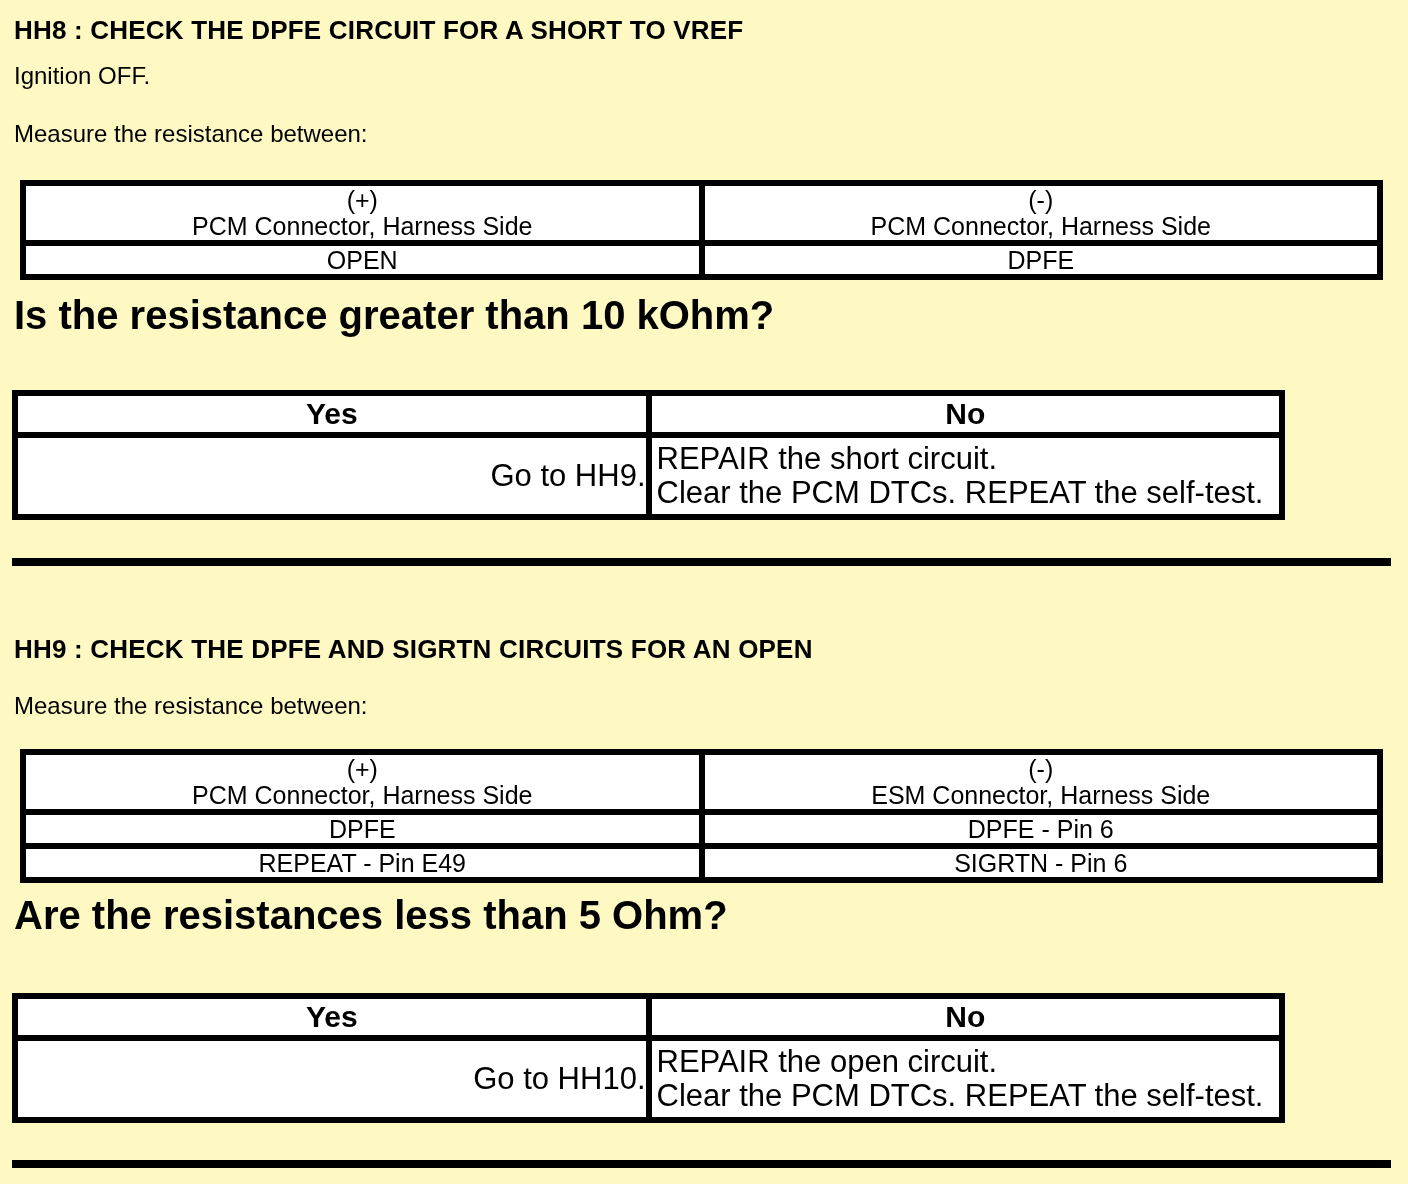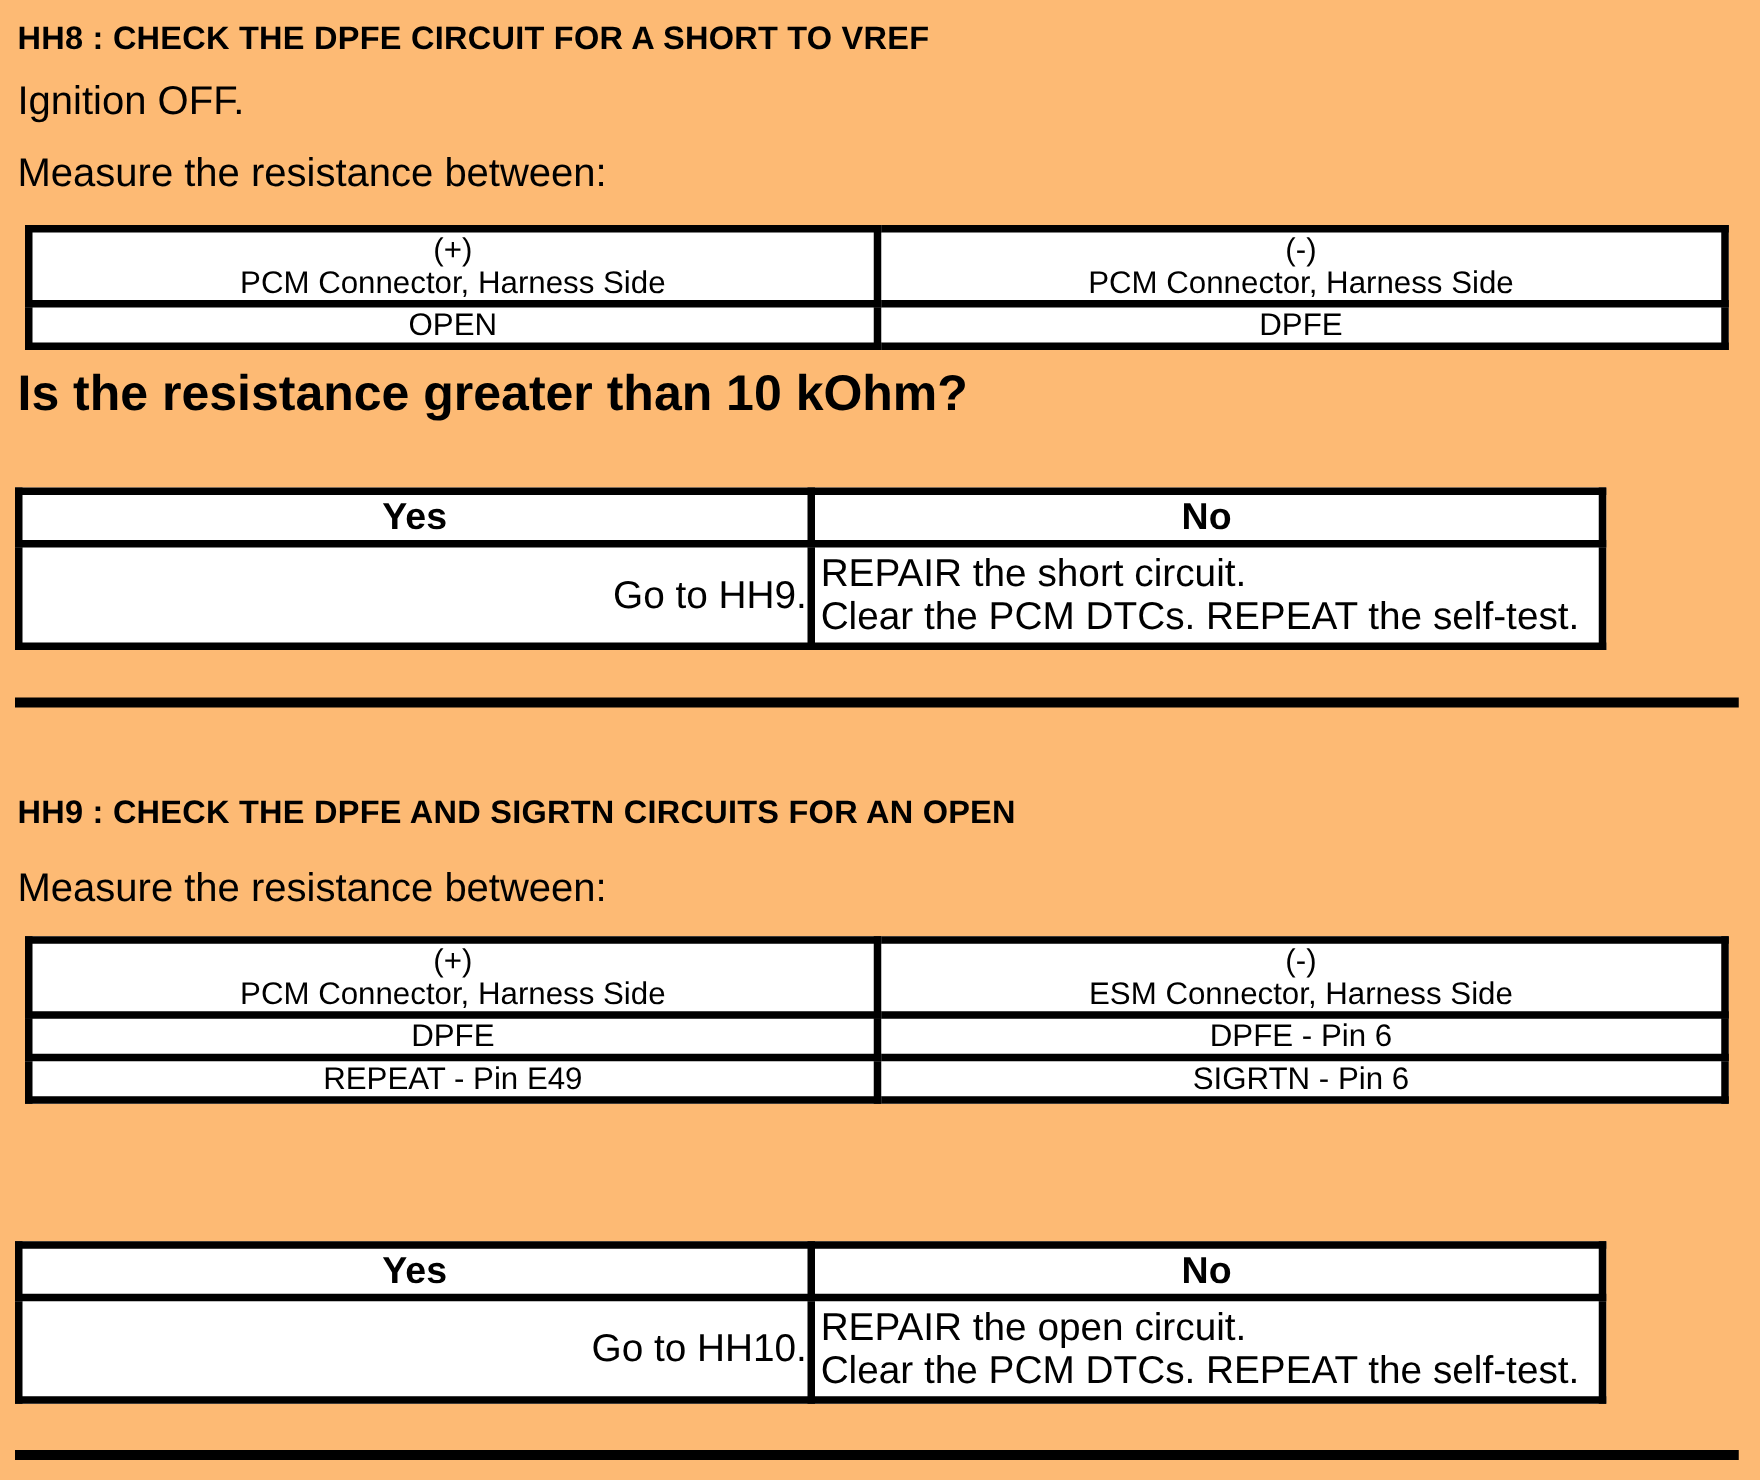--- a/index.html
+++ b/index.html
@@ -4,38 +4,38 @@
 <style>
   html, body {
     margin: 0;
     padding: 0;
     background: #ffffff;
   }
   .doc {
     position: relative;
     width: 1408px;
     height: 1184px;
-    background: #fdba74;
+    background: #fef9c3;
     color: #000000;
     font-family: "Liberation Sans", "DejaVu Sans", sans-serif;
     overflow: hidden;
   }
   .heading {
     position: absolute;
     left: 14px;
     font-size: 26px;
     font-weight: bold;
     line-height: 1.1;
     white-space: nowrap;
     letter-spacing: 0.2px;
   }
   .body-line {
     position: absolute;
     left: 14px;
-    font-size: 32px;
+    font-size: 24px;
     line-height: 1.1;
     white-space: nowrap;
   }
   .question {
     position: absolute;
     left: 14px;
     font-size: 40px;
     font-weight: bold;
     line-height: 1.1;
     white-space: nowrap;
@@ -196,20 +196,21 @@
         <td>DPFE</td>
         <td>DPFE - Pin 6</td>
       </tr>
       <tr>
         <td>REPEAT - Pin E49</td>
         <td>SIGRTN - Pin 6</td>
       </tr>
     </tbody>
   </table>
 
+  <div class="question" id="hh9-question">Are the resistances less than 5 Ohm?</div>
 
   <table class="result-table" id="hh9-result">
     <thead>
       <tr>
         <th>Yes</th>
         <th>No</th>
       </tr>
     </thead>
     <tbody>
       <tr>

